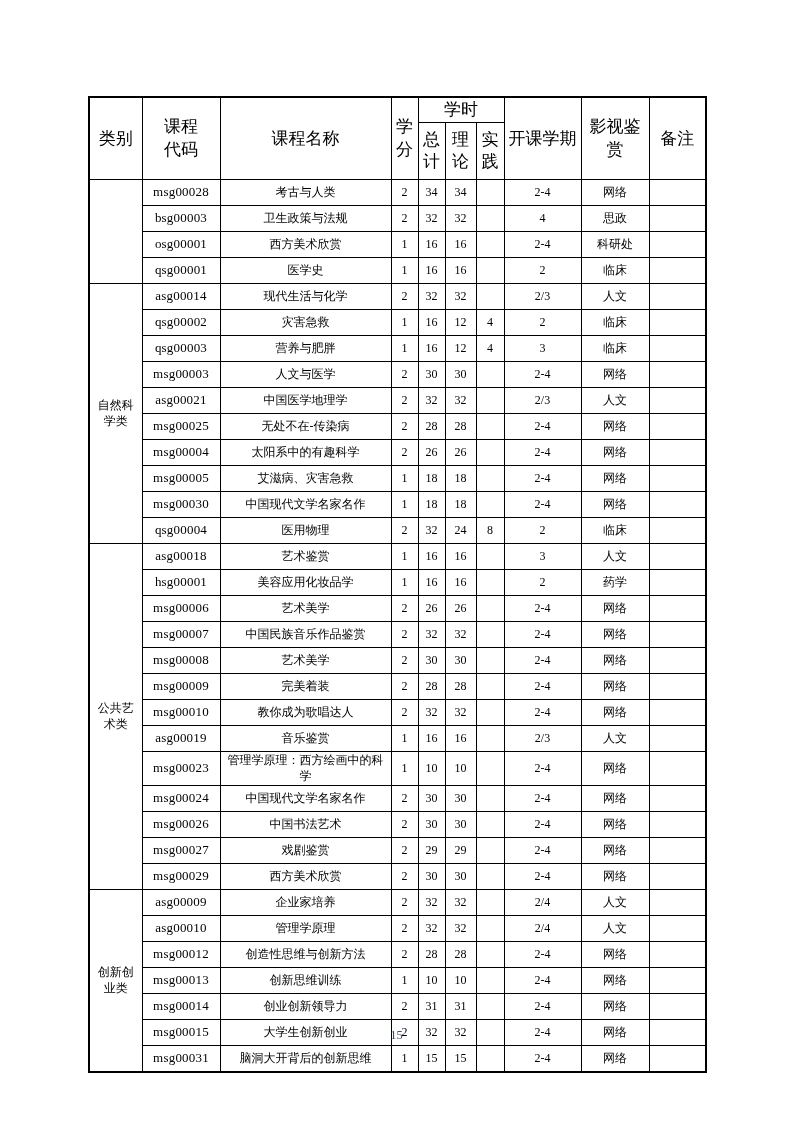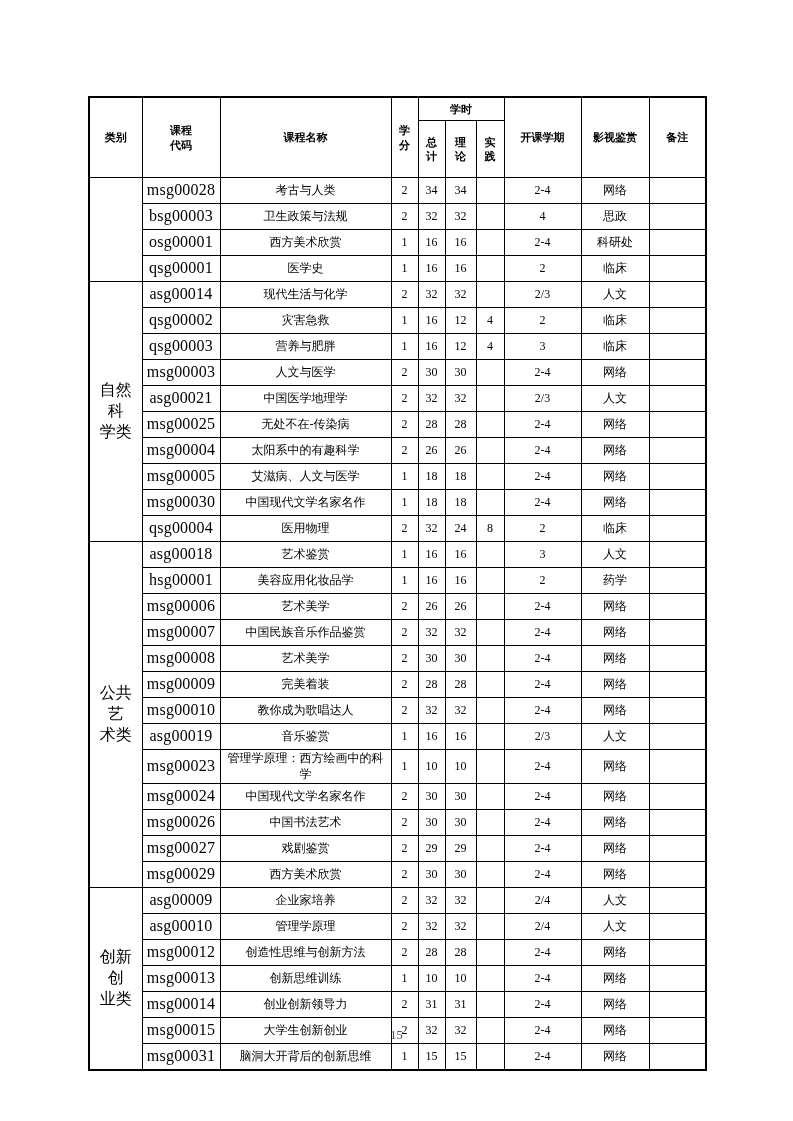--- a/index.html
+++ b/index.html
@@ -22,26 +22,26 @@
     border: 1px solid #000;
     text-align: center;
     vertical-align: middle;
     padding: 1px 2px;
     font-size: 12px;
     line-height: 1.3;
     white-space: pre-line;
     overflow: hidden;
     word-break: break-all;
   }
-  .doc-table thead th { font-weight: bold; font-size: 11px; }
+  .doc-table thead th { font-weight: normal; font-size: 17px; }
   .doc-table thead tr.hdr-top th { height: 20px; }
   .doc-table thead tr.hdr-sub th { height: 54px; }
   .doc-table tbody td { height: 23px; }
-  td.code-cell { font-size: 16px; letter-spacing: 0.2px; }
-  td.category-cell { font-size: 16px; }
+  td.code-cell { font-size: 13px; letter-spacing: 0.2px; }
+  td.category-cell { font-size: 12px; }
   .page-footer {
     position: absolute;
     left: 0; top: 1028px;
     width: 793px;
     text-align: center;
     font-size: 12.5px;
   }
 </style>
 </head>
 <body>
@@ -201,21 +201,21 @@
         <td class="num-cell">2</td>
         <td class="num-cell">26</td>
         <td class="num-cell">26</td>
         <td class="num-cell"></td>
         <td class="num-cell">2-4</td>
         <td class="text-cell">网络</td>
         <td class="text-cell"></td>
       </tr>
       <tr>
         <td class="code-cell">msg00005</td>
-        <td class="name-cell">艾滋病、人文与医学</td>
+        <td class="name-cell">艾滋病、灾害急救</td>
         <td class="num-cell">1</td>
         <td class="num-cell">18</td>
         <td class="num-cell">18</td>
         <td class="num-cell"></td>
         <td class="num-cell">2-4</td>
         <td class="text-cell">网络</td>
         <td class="text-cell"></td>
       </tr>
       <tr>
         <td class="code-cell">msg00030</td>

